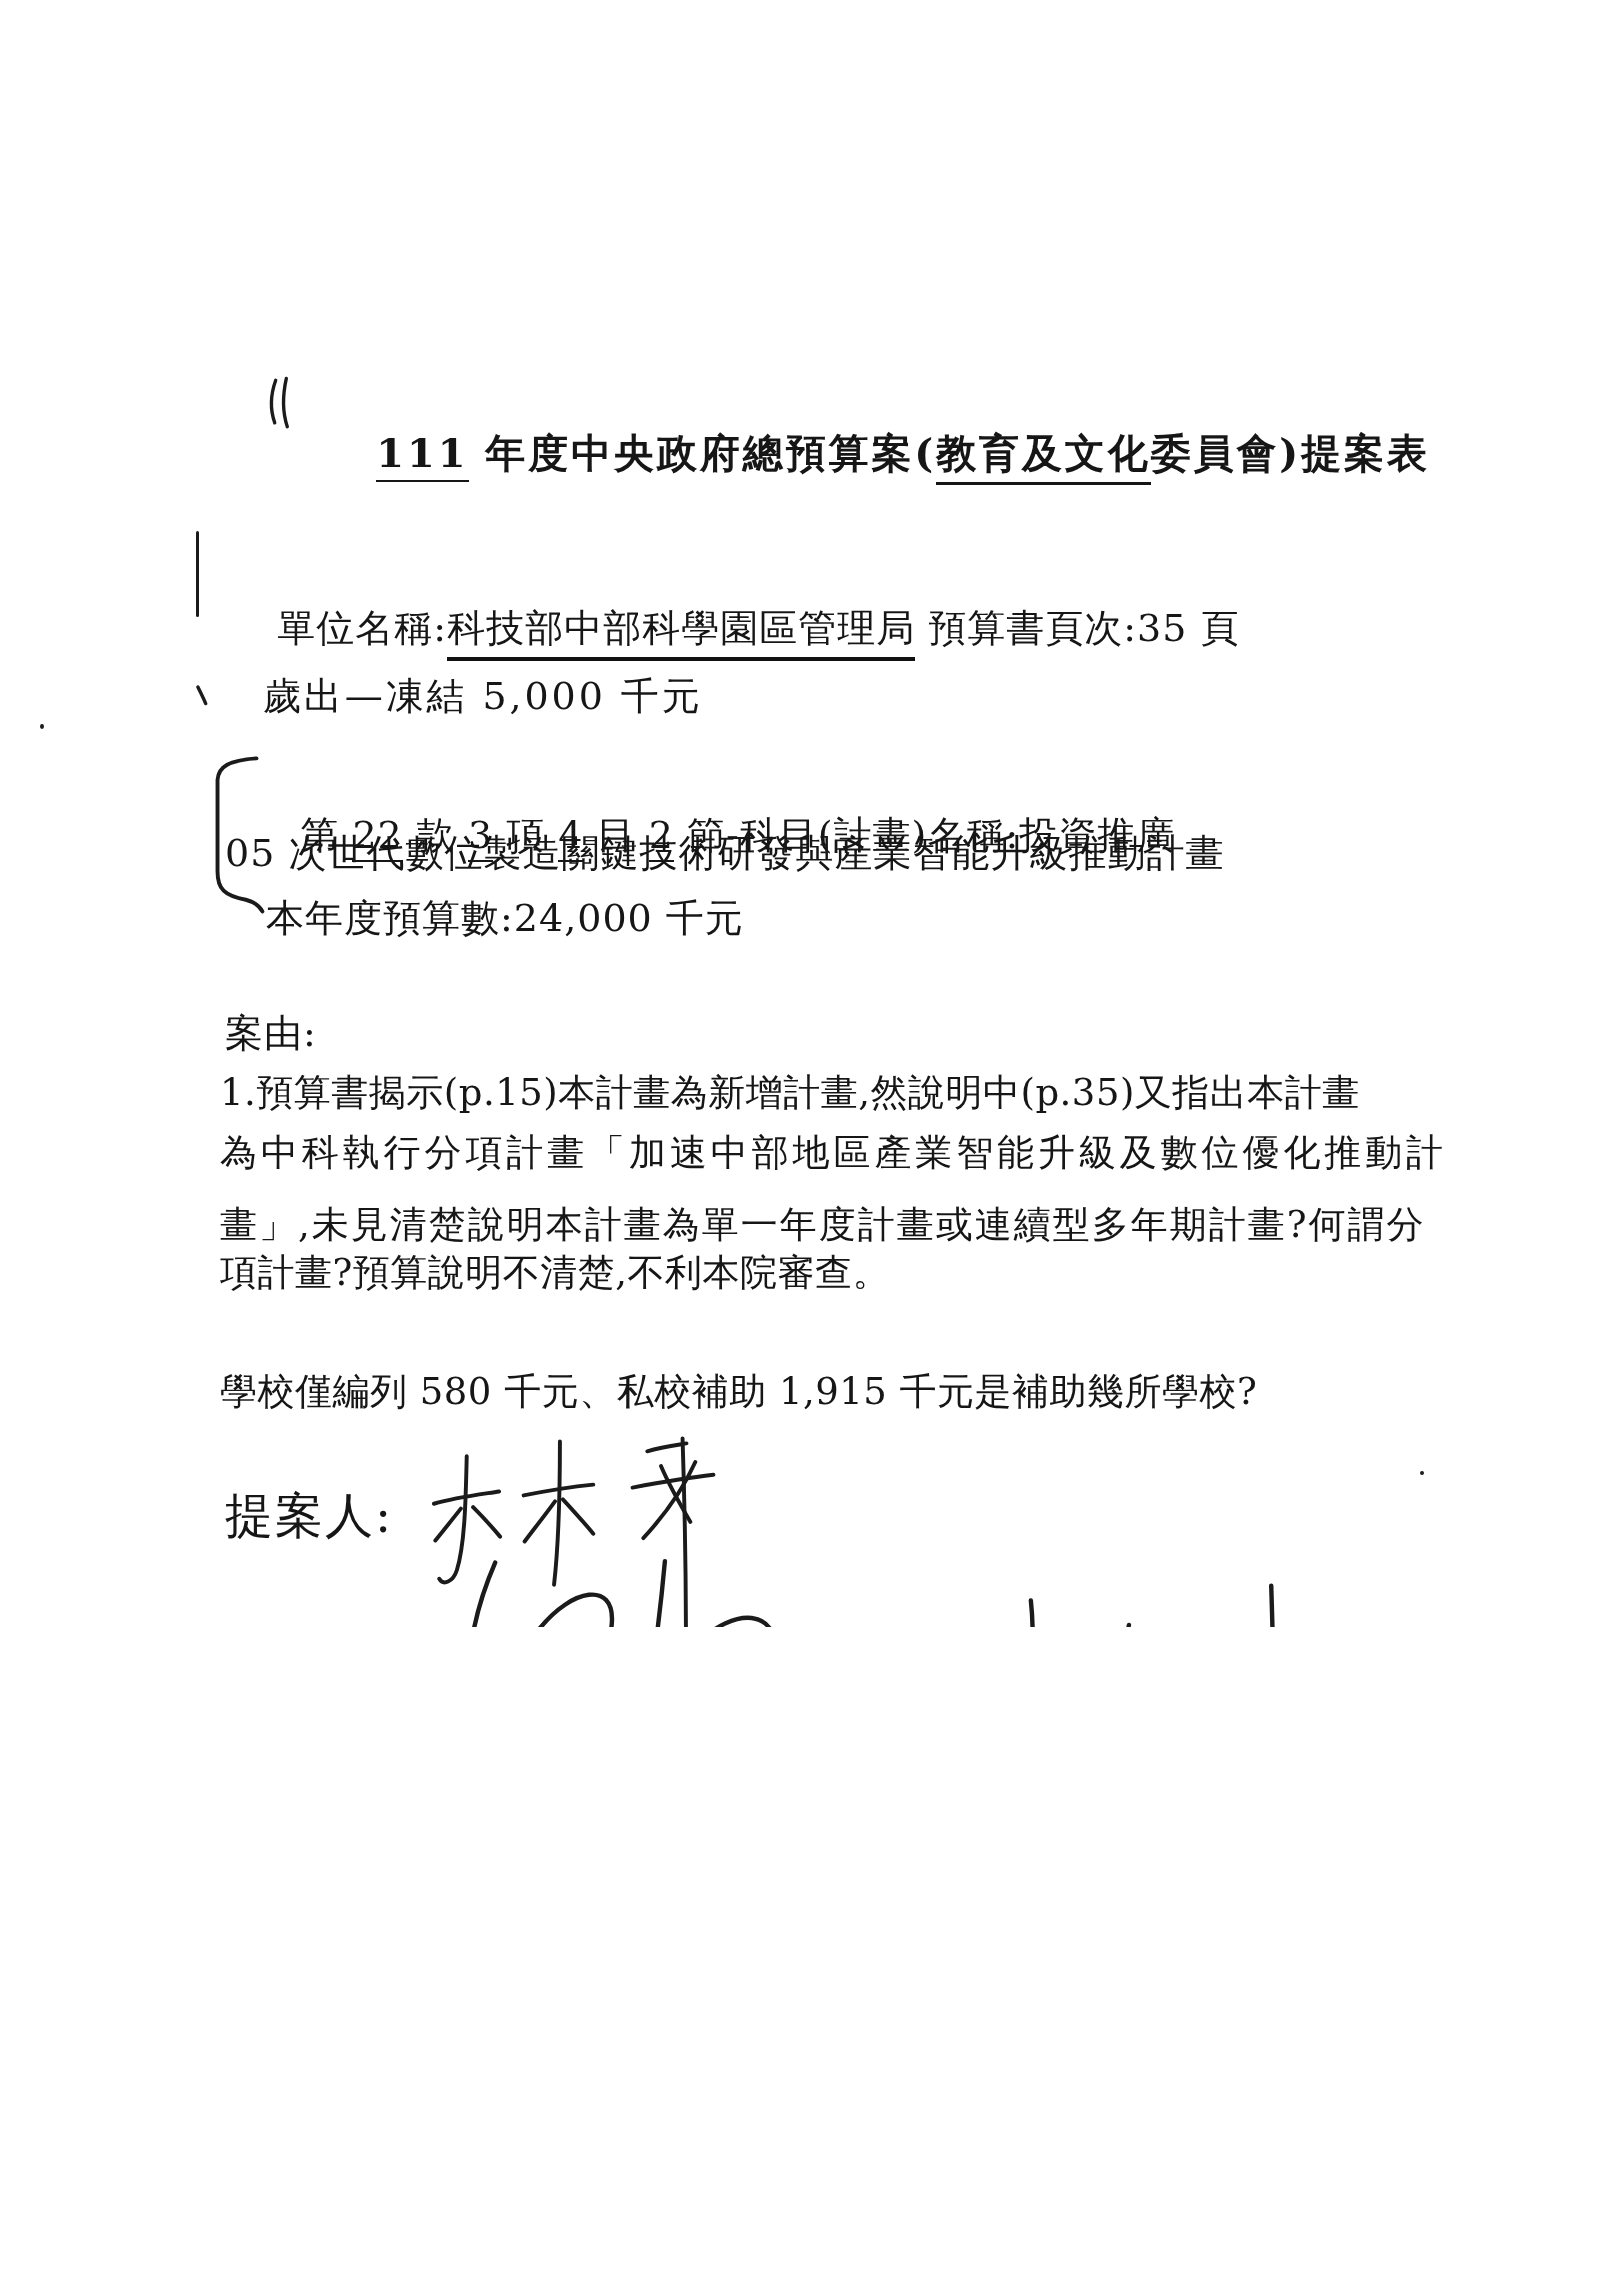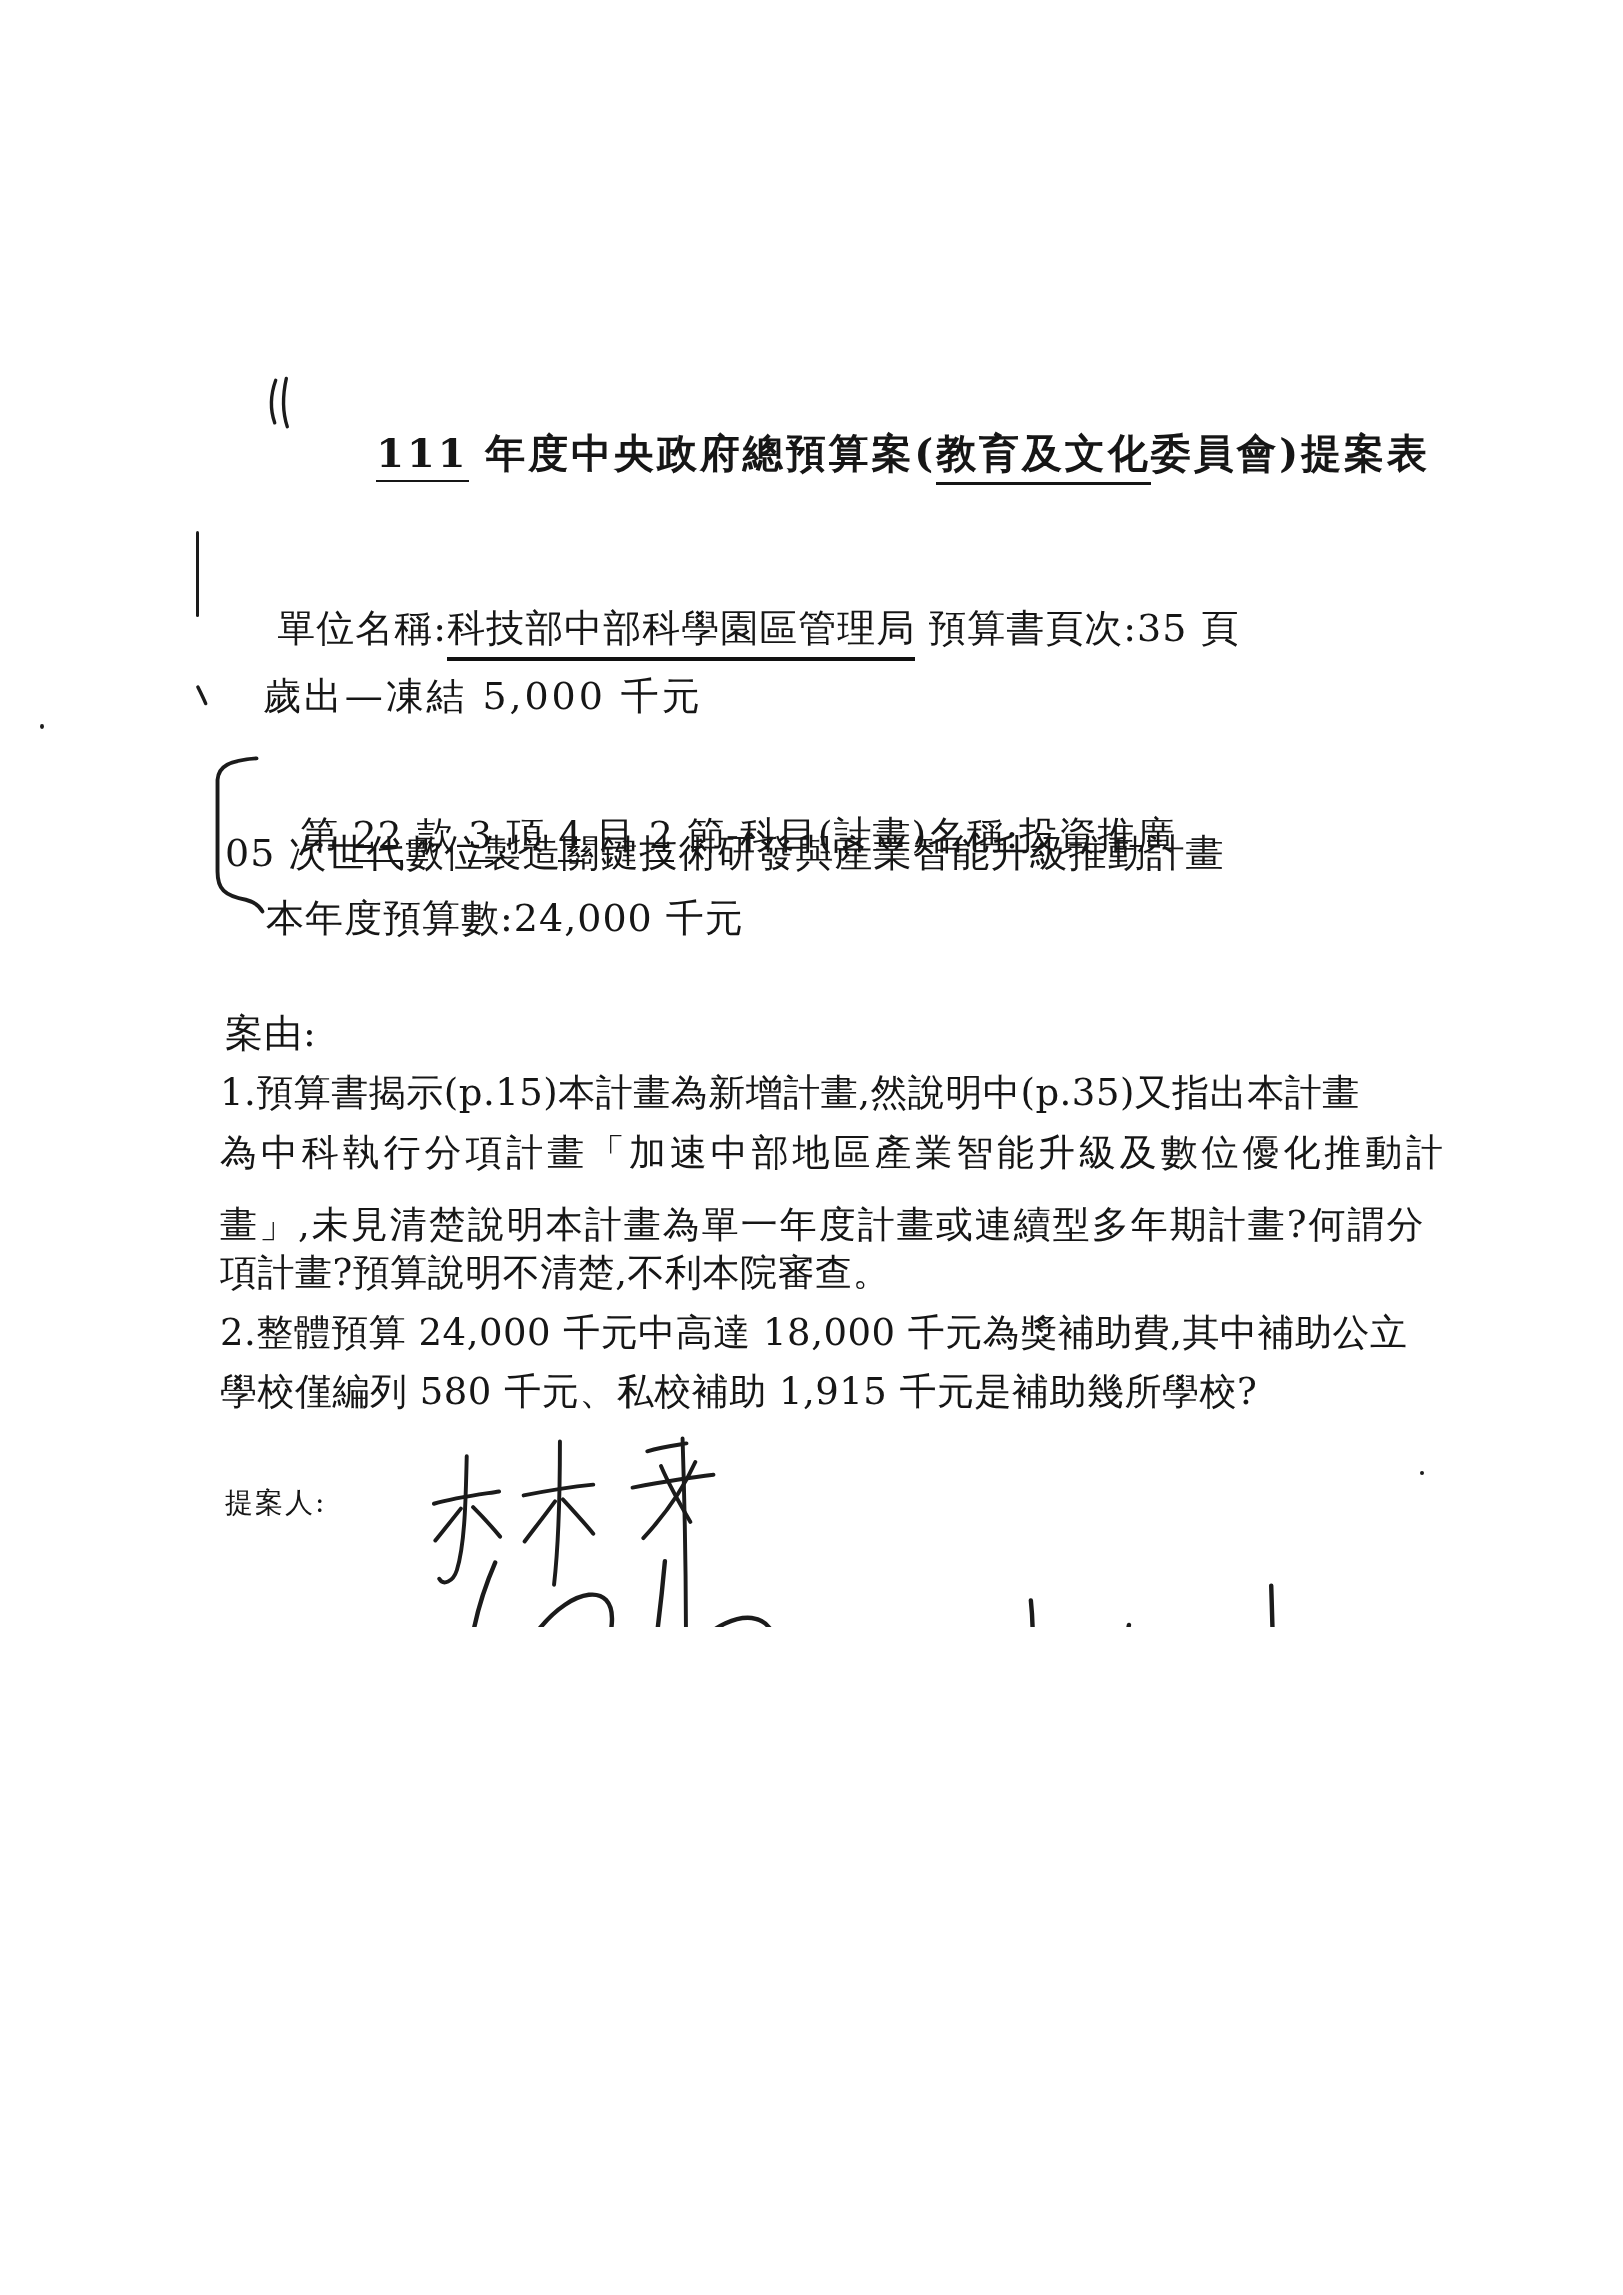--- a/index.html
+++ b/index.html
@@ -6,21 +6,21 @@
   .page{
     position:relative;width:1624px;height:1627px;background:#ffffff;
     color:#161616;font-family:"DejaVu Serif","Liberation Serif",serif;
     overflow:hidden;
     padding-left:20px;
   }
   .abs{position:absolute;white-space:pre;}
   .title{font-size:40px;letter-spacing:2.9px;font-weight:bold;}
   .body-line{font-size:38px;letter-spacing:1px;}
   .para-line{font-size:37px;letter-spacing:0.5px;}
-  .label-big{font-size:28px;letter-spacing:2px;text-align:center;}
+  .label-big{font-size:48px;letter-spacing:2px;text-align:center;}
   .u-title-year{border-bottom:2.9px solid #161616;padding-bottom:3.9px;}
   .u-title-committee{border-bottom:3.9px solid #161616;padding-bottom:5.9px;}
   .u-unit{border-bottom:4.4px solid #111111;padding-bottom:6.9px;}
   .u-num{border-bottom:2.5px solid #161616;padding-bottom:2.5px;}
   .pagenum{font-size:20px;letter-spacing:1px;}
   .speck{position:absolute;background:#1d1d1d;border-radius:50%;}
   .hairline{position:absolute;background:#1a1a1a;border-radius:1.5px;}
   svg{position:absolute;overflow:visible;}
   svg path{fill:none;stroke:#1b1b1b;stroke-linecap:round;stroke-linejoin:round;}
 </style>
@@ -60,21 +60,20 @@
 
   <div class="abs body-line" style="left:225px;top:828px;">05 次世代數位製造關鍵技術研發與產業智能升級推動計畫</div>
 
   <div class="abs body-line" style="left:266px;top:893px;">本年度預算數:24,000 千元</div>
 
   <div class="abs body-line" style="left:225px;top:1008px;">案由:</div>
   <div class="abs para-line" style="left:220px;top:1068px;">1.預算書揭示(p.15)本計畫為新增計畫,然說明中(p.35)又指出本計畫</div>
   <div class="abs para-line" style="left:220px;top:1128px;letter-spacing:3.9px;">為中科執行分項計畫「加速中部地區產業智能升級及數位優化推動計</div>
   <div class="abs para-line" style="left:220px;top:1188px;letter-spacing:2px;margin-top:12px;">畫」,未見清楚說明本計畫為單一年度計畫或連續型多年期計畫?何謂分</div>
   <div class="abs para-line" style="left:220px;top:1248px;">項計畫?預算說明不清楚,不利本院審查。</div>
-  <div class="abs para-line" style="left:220px;top:1308px;">2.整體預算 24,000 千元中高達 18,000 千元為獎補助費,其中補助公立</div>
   <div class="abs para-line" style="left:220px;top:1367px;">學校僅編列 580 千元、私校補助 1,915 千元是補助幾所學校?</div>
 
   <div class="abs label-big" style="left:225px;top:1484px;">提案人:</div>
   <div class="abs label-big" style="left:225px;top:1697px;">連署人:</div>
 
   <svg style="left:392px;top:1413px;" width="1055" height="623" viewBox="0 0 2150 1270">
     <g stroke-width="8">
       <path d="M85,185 C130,172 180,166 218,160"></path>
       <path d="M152,88 C150,180 148,268 132,320 C124,345 104,352 96,338"></path>
       <path d="M140,195 C122,218 104,240 88,260"></path>

